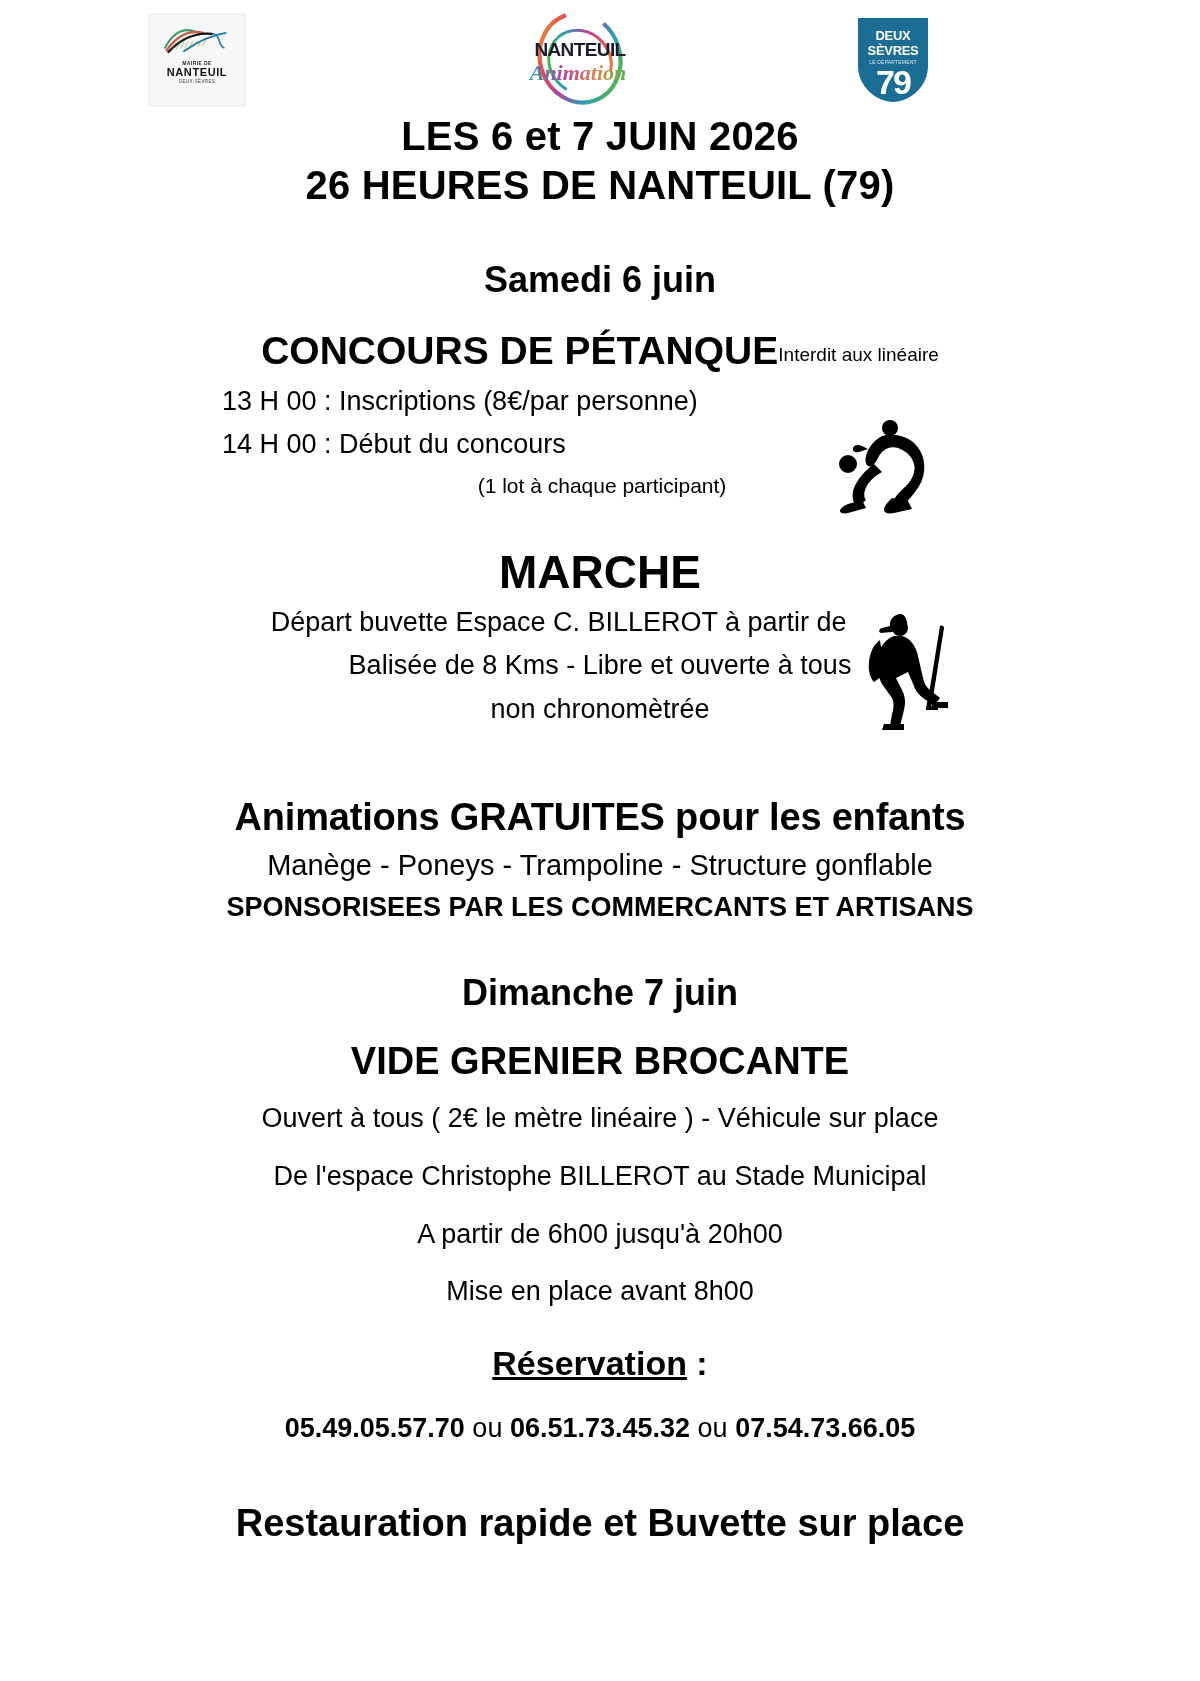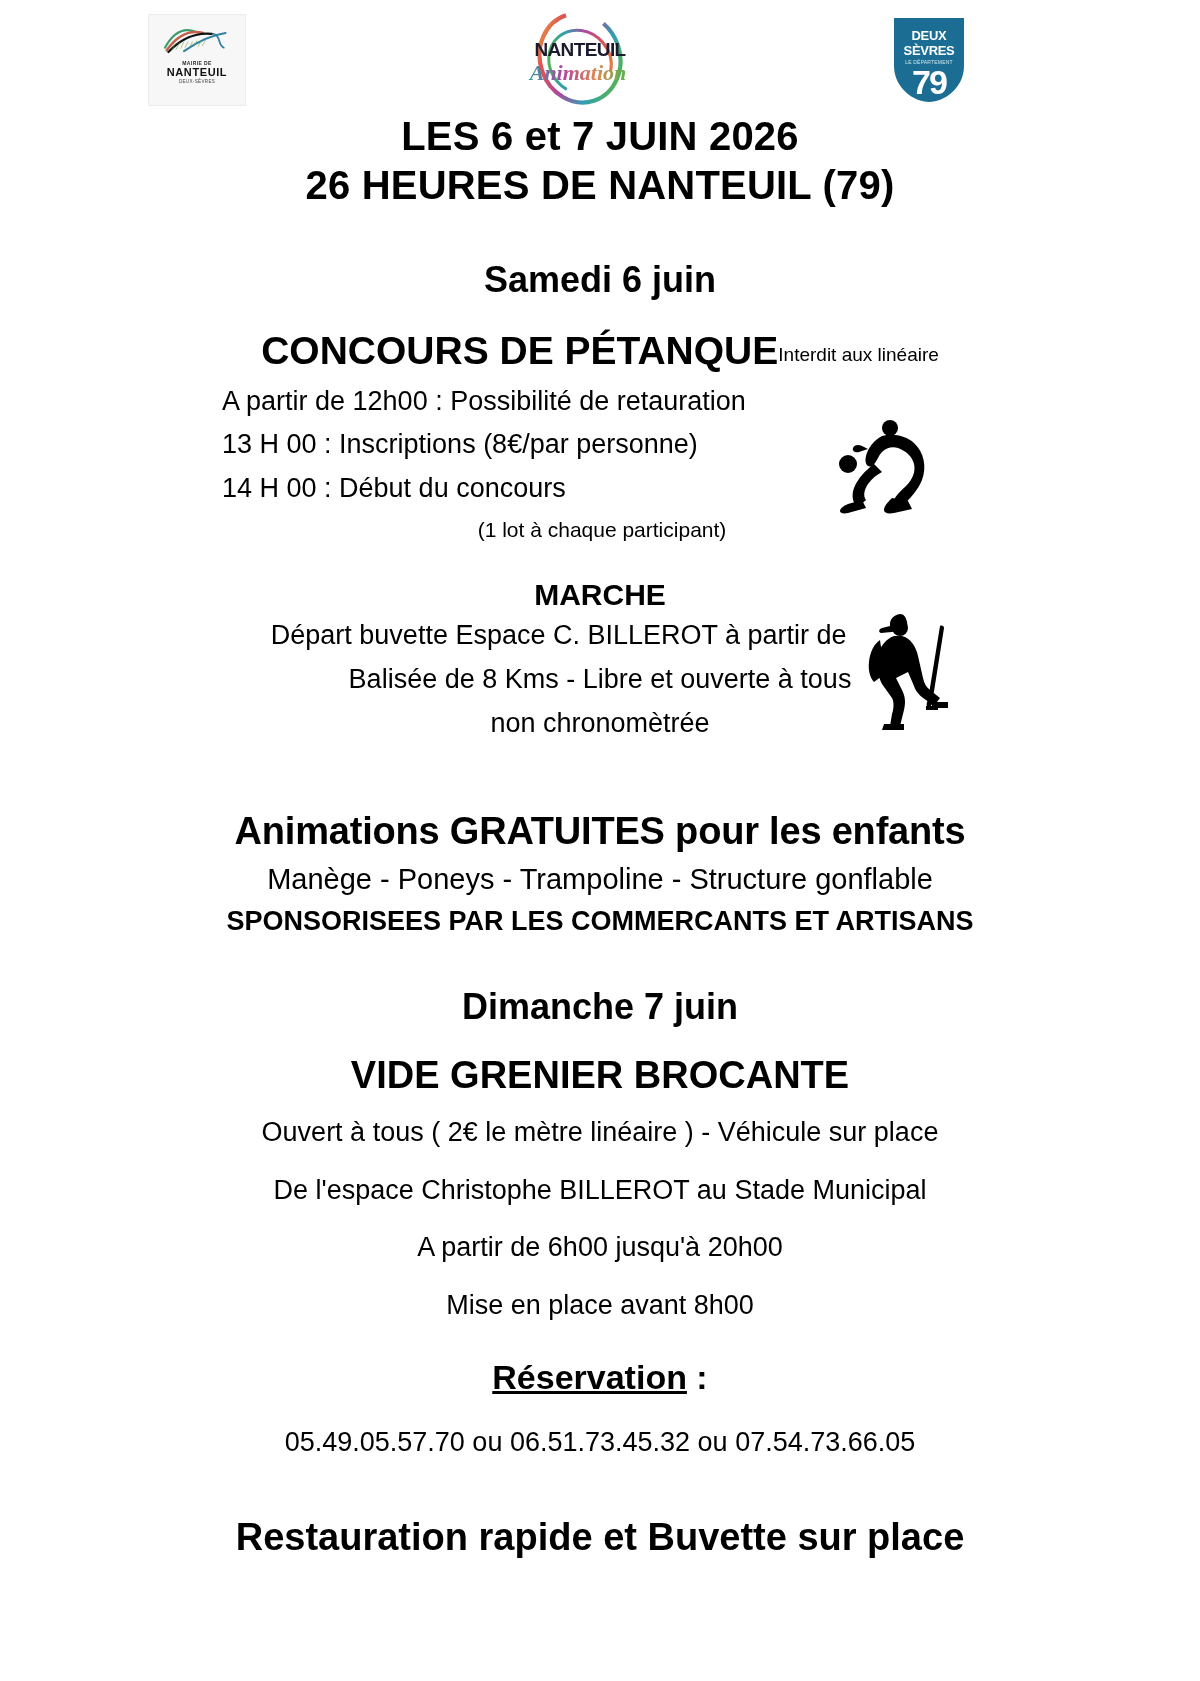--- a/index.html
+++ b/index.html
@@ -67,21 +67,21 @@
     left: 512px;
     top: 8px;
     width: 136px;
     height: 100px;
   }
   .logo-anim svg { width: 136px; height: 100px; display:block; }
 
   
   .logo-dept {
     position: absolute;
-    left: 888px;
+    left: 852px;
     top: 14px;
     width: 82px;
     height: 92px;
   }
   .logo-dept svg { width: 82px; height: 92px; display: block; }
 
   
   .centered { text-align: center; }
 
   .title-line {
@@ -126,22 +126,22 @@
   .petanque-lines {
     margin-top: 6px;
     padding-left: 222px;
     text-align: left;
   }
   .petanque-lines .body-line { white-space: nowrap; }
   .lot-line { text-align: center; margin-top: 2px; padding-left: 4px; }
 
   .marche-heading {
     font-weight: 700;
-    font-size: 30px;
-    margin-top: 32px;
+    font-size: 46px;
+    margin-top: 42px;
   }
   .marche-lines { margin-top: 2px; }
 
   .anim-heading {
     font-weight: 700;
     font-size: 38px;
     margin-top: 64px;
     letter-spacing: -.2px;
   }
   .anim-sub {
@@ -165,21 +165,21 @@
     font-weight: 700;
     font-size: 34px;
     margin-top: 30px;
   }
   .reserv u { text-decoration: underline; }
 
   .phones {
     font-size: 27px;
     margin-top: 30px;
   }
-  .phones b { font-weight: 400; }
+  .phones b { font-weight: 700; }
 
   .footer-line {
     font-weight: 700;
     font-size: 38px;
     margin-top: 58px;
   }
 
   
   .sil-petanque {
     position: absolute;
@@ -268,21 +268,20 @@
   <div class="title-line">26 HEURES DE NANTEUIL (79)</div>
 </div>
 
 <div class="centered day-heading">Samedi 6 juin</div>
 
 <div class="centered event-heading">
   <span>CONCOURS DE PÉTANQUE</span><span class="note">Interdit aux linéaire</span>
 </div>
 
 <div class="petanque-lines">
-  <div class="body-line">A partir de 12h00 : Possibilité de retauration</div>
   <div class="body-line">13 H 00 :  Inscriptions (8€/par personne)</div>
   <div class="body-line">14 H 00 : Début du concours</div>
 </div>
 <div class="small-line lot-line">(1 lot à chaque participant)</div>
 
 <div class="sil-petanque">
   <svg viewBox="0 0 126 105">
     <g fill="#000000">
       <circle cx="72" cy="16" r="8"></circle>
       <path d="M64 24 C56 28, 50 36, 48 44 C46 52, 50 56, 54 54 C58 52, 60 44, 64 40

